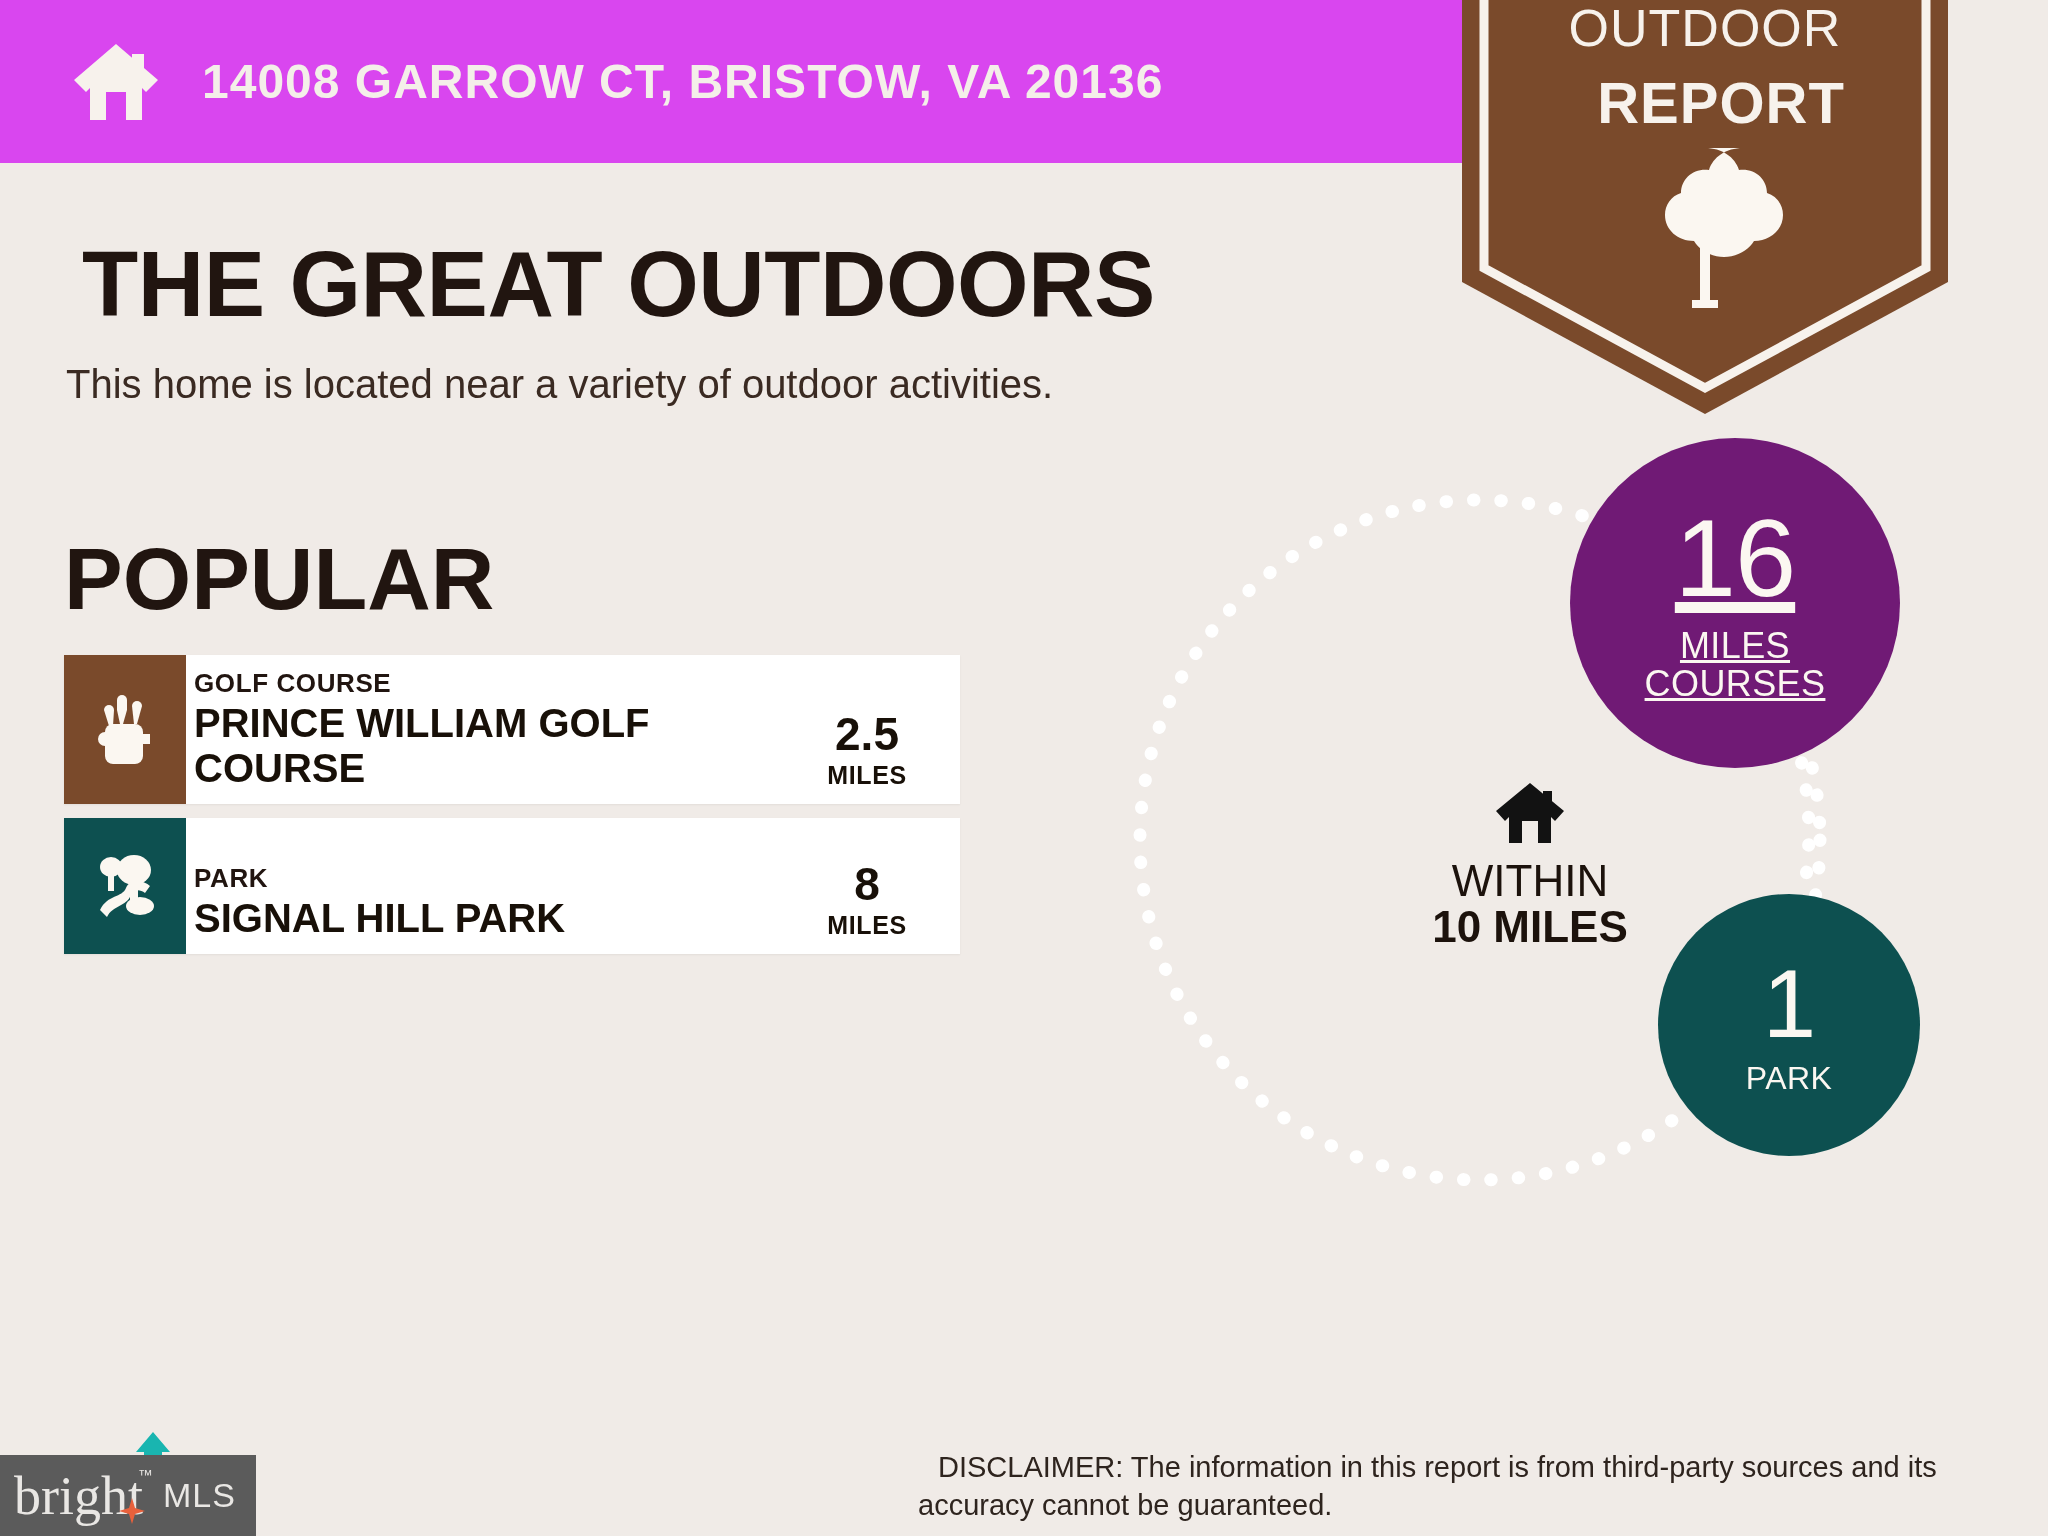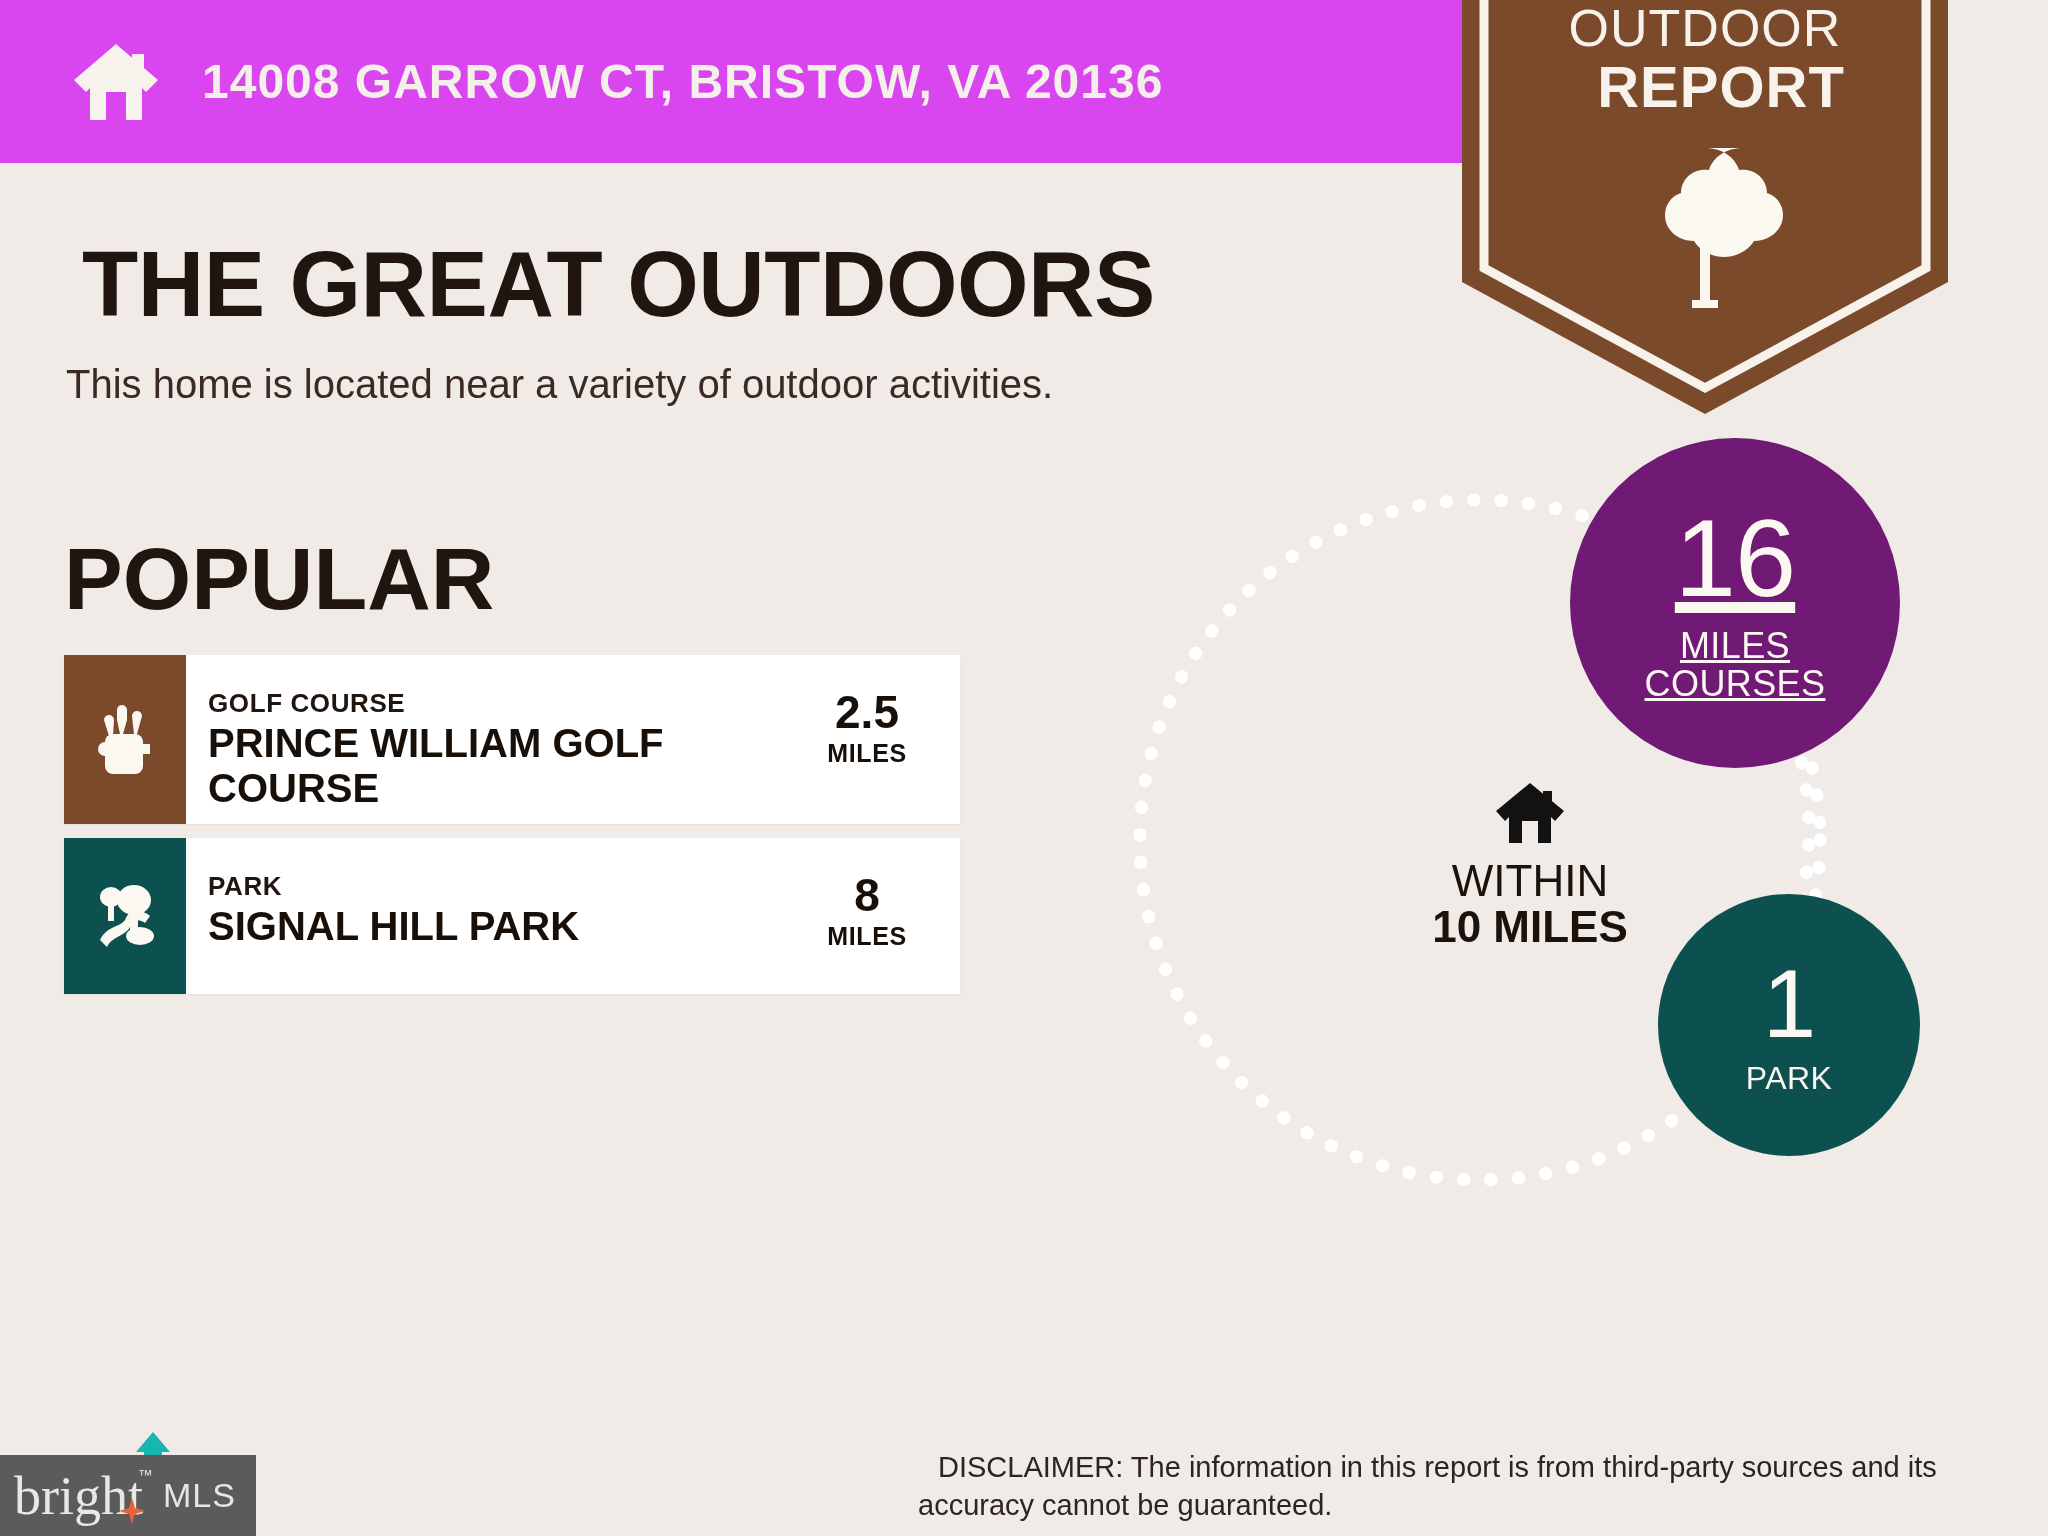--- a/index.html
+++ b/index.html
@@ -25,21 +25,21 @@
   
   .badge{
     position:absolute;left:1462px;top:-18px;width:486px;height:432px;z-index:9;
   }
   .badge svg{display:block;width:486px;height:432px;}
   .badge .btxt{
     position:absolute;left:0;top:20px;width:486px;text-align:center;
     color:#f7f2ec;line-height:1.0;pointer-events:none;
   }
   .badge .btxt .l1{display:block;font-size:52px;font-weight:400;letter-spacing:1px;}
-  .badge .btxt .l2{display:block;font-size:58px;font-weight:700;letter-spacing:1px;margin-top:4px;padding-left:32px;}
+  .badge .btxt .l2{display:block;font-size:58px;font-weight:700;letter-spacing:1px;margin-top:20px;padding-left:32px;}
 
   
   .title{
     position:absolute;left:64px;top:232px;
     font-size:92px;font-weight:700;color:#211510;letter-spacing:-0.5px;margin-left:18px;
   }
   .subtitle{
     position:absolute;left:66px;top:362px;
     font-size:40px;font-weight:400;color:#3a2a22;
   }
@@ -54,21 +54,21 @@
     display:flex;align-items:stretch;background:#ffffff;margin-bottom:14px;
     box-shadow:0 1px 2px rgba(0,0,0,.06);
   }
   .row .tile{
     width:122px;flex:0 0 122px;display:flex;align-items:center;justify-content:center;
   }
   .row.golf .tile{background:#7a4a2b;}
   .row.park .tile{background:#0d5050;}
   .row .tile svg{width:62px;height:72px;display:block;}
   .row .body{
-    flex:1 1 auto;display:flex;align-items:flex-start;padding:14px 0 14px 22px;min-height:108px;margin-top:20px;
+    flex:1 1 auto;display:flex;align-items:flex-end;padding:14px 0 14px 8px;min-height:108px;
   }
   .row .txt{flex:1 1 auto;}
   .row .cat{
     font-size:26px;font-weight:700;color:#211510;letter-spacing:0.6px;line-height:1.15;
   }
   .row .nm{
     font-size:40px;font-weight:700;color:#181008;letter-spacing:0px;line-height:1.12;margin-top:2px;
   }
   .row .dist{
     flex:0 0 150px;text-align:center;padding-right:18px;

